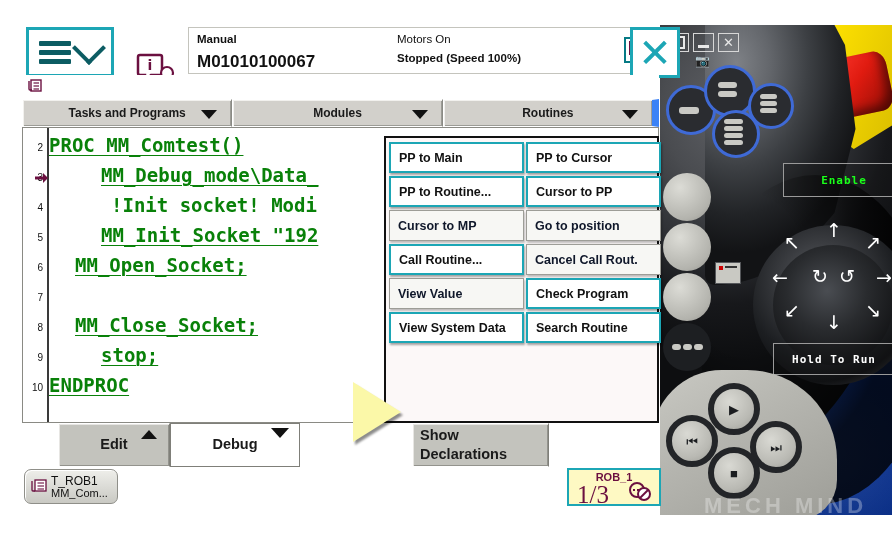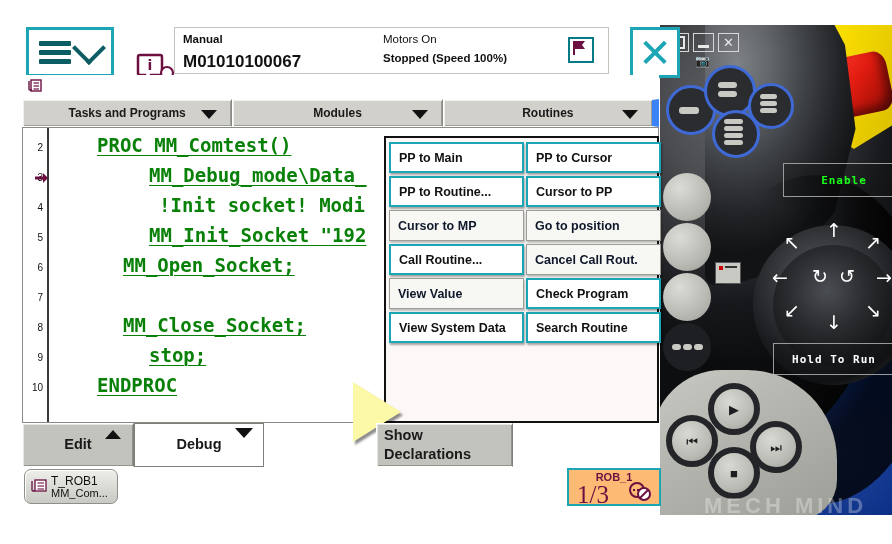--- a/index.html
+++ b/index.html
@@ -111,22 +111,23 @@
     background:#fff;border:3px solid #1ca6b5;display:flex;align-items:center;justify-content:center;gap:4px;
   }
   .hamb{display:inline-block;width:32px;}
   .hamb i{display:block;height:5px;background:#0c5c63;margin:4px 0;border-radius:1px;}
   .chev{
     width:20px;height:20px;border-right:4px solid #0c5c63;border-bottom:4px solid #0c5c63;
     transform:rotate(45deg);margin-bottom:8px;margin-left:2px;
   }
   .opicon{position:absolute;left:114px;top:30px;width:48px;height:44px;}
   .statusbox{
-    position:absolute;left:152px;top:4px;width:433px;height:45px;background:#fff;border:1px solid #c4c4bd;
+    position:absolute;left:166px;top:4px;width:433px;height:45px;background:#fff;border:1px solid #c4c4bd;
     box-shadow:inset 0 0 0 1px #ffffff;
+    padding-left:42px;
   }
   .st-l1{position:absolute;left:8px;top:5px;font-size:11.5px;font-weight:bold;color:#111;}
   .st-l2{position:absolute;left:8px;top:24px;font-size:17px;font-weight:bold;color:#111;}
   .st-m1{position:absolute;left:208px;top:5px;font-size:11.5px;font-weight:normal;color:#111;}
   .st-m2{position:absolute;left:208px;top:24px;font-size:11.5px;font-weight:bold;color:#111;}
   .flagicon{position:absolute;right:14px;top:9px;width:22px;height:22px;border:2px solid #067a85;background:#fff;}
   .closebtn{
     position:absolute;left:608px;top:4px;width:44px;height:45px;background:#fff;border:3px solid #1ca6b5;
     display:flex;align-items:center;justify-content:center;overflow:hidden;
   }
@@ -146,21 +147,21 @@
   .tab .dd{position:absolute;right:14px;top:10px;width:0;height:0;border-left:8px solid transparent;border-right:8px solid transparent;border-top:9px solid #111;}
   
   .editor{position:absolute;left:0;top:104px;width:637px;height:296px;background:#fff;border:1px solid #8a8a84;box-sizing:border-box;}
   .gutter{position:absolute;left:0;top:0;width:24px;height:294px;background:#fff;border-right:2px solid #3a3a3a;}
   .gutter .ln{position:absolute;right:4px;font-size:10px;color:#111;font-family:"Liberation Sans",sans-serif;}
   .ppmark{position:absolute;left:12px;width:14px;height:12px;}
   .codearea{position:absolute;left:26px;top:0;right:0;bottom:0;overflow:hidden;}
   .cline{
     position:absolute;white-space:pre;color:#098109;
     font-family:"DejaVu Sans Mono", monospace;font-size:19px;font-weight:bold;
-    text-decoration:underline;text-decoration-thickness:1px;text-underline-offset:3px;padding-left:48px;
+    text-decoration:underline;text-decoration-thickness:1px;text-underline-offset:3px;
   }
   .cline.nound{text-decoration:none;}
   
   .curs{
     position:absolute;left:330px;top:254px;width:0;height:0;
     border-top:30px solid transparent;border-bottom:30px solid transparent;border-left:48px solid #fbf8a8;
     filter:drop-shadow(2px 3px 1px rgba(0,0,0,.45));
   }
   
   .popup{
@@ -193,21 +194,21 @@
   .taskbar{position:absolute;left:0;top:444px;width:637px;height:36px;background:#fff;}
   .taskchip{
     position:absolute;left:2px;top:2px;width:92px;height:33px;border-radius:7px;
     background:linear-gradient(#eeeeea,#c9c9c3);border:1px solid #8f8f89;
     box-shadow:inset 1px 1px 0 #fff;
   }
   .taskchip .ic{position:absolute;left:5px;top:9px;width:17px;height:15px;}
   .taskchip .l1{position:absolute;left:26px;top:4px;font-size:12px;color:#111;}
   .taskchip .l2{position:absolute;left:26px;top:17px;font-size:11px;color:#111;}
   .robchip{
-    position:absolute;left:545px;top:1px;width:90px;height:34px;background:#fdba74;border:2px solid #1ca6b5;
+    position:absolute;left:545px;top:1px;width:90px;height:34px;background:#fef9c3;border:2px solid #1ca6b5;
   }
   .robchip .name{position:absolute;width:100%;text-align:center;top:1px;font-size:11px;font-weight:bold;color:#6b1040;}
   .robchip .frac{position:absolute;left:8px;top:11px;font-size:25px;color:#6b1040;font-family:Liberation Serif, serif;}
   .robchip .badge{position:absolute;right:7px;top:11px;width:24px;height:20px;}
 </style>
 </head>
 <body>
 
 <div id="pendant">
   <div class="body"></div>
@@ -401,21 +402,21 @@
           <div class="pbtn">Check Program</div>
           <div class="pbtn">View System Data</div>
           <div class="pbtn">Search Routine</div>
         </div>
     </div>
 
     <div class="curs"></div>
   </div>
 
   <div class="actions" id="actions">
-      <div class="act" style="width: 112px;">
+      <div class="act" style="width: 112px; margin-left: 36px;">
         <div class="c1">Edit</div>
         <div class="caretup" style="right: 12px; top: 6px;"></div>
       </div>
       <div class="act sel" style="width: 130px;">
         <div class="c1">Debug</div>
         <div class="caretdn" style="right: 10px; top: 4px;"></div>
       </div>
       <div class="act dim" style="width: 112px; margin-top: 44px;">
         <div class="t1">Modify</div>
         <div class="t2">Position</div>

